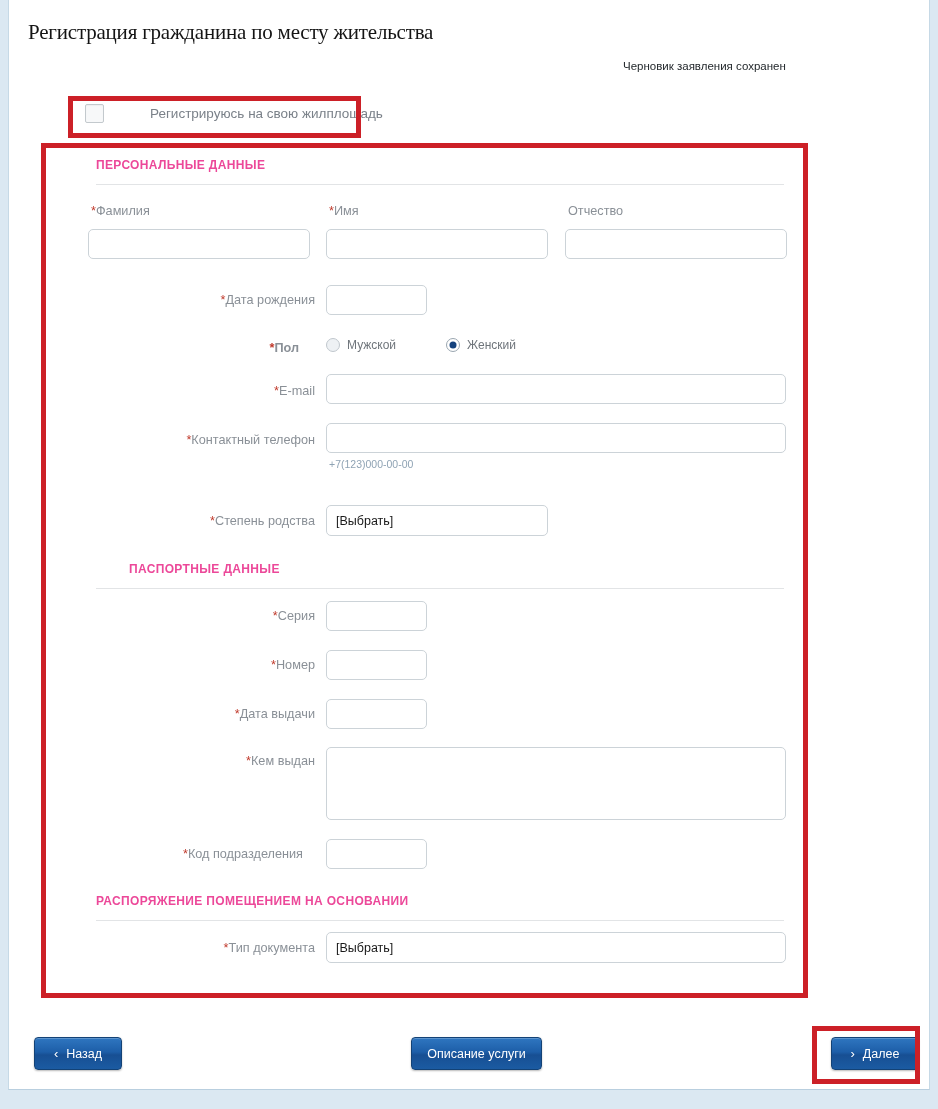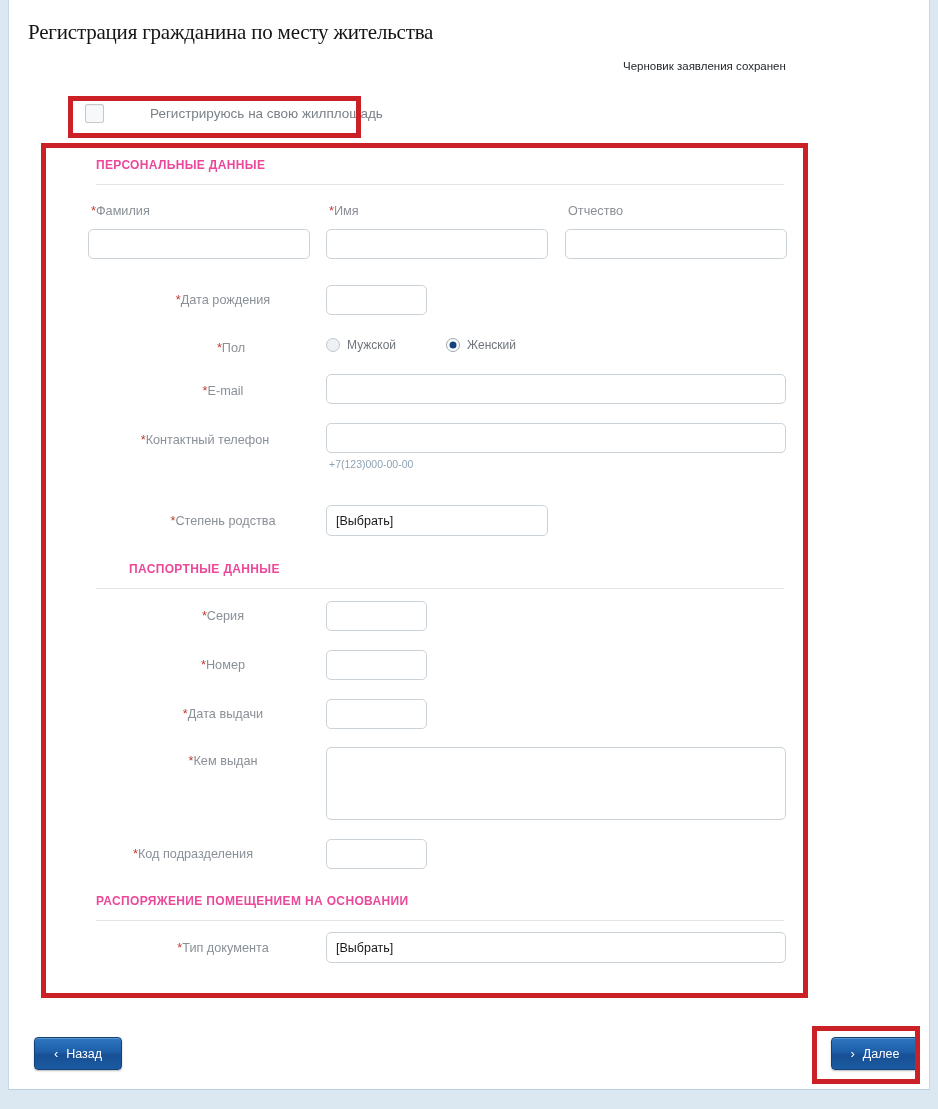--- a/index.html
+++ b/index.html
@@ -116,21 +116,21 @@
     position: absolute;
     height: 1px;
     background: #e2e4e6;
   }
 
   .fld-label {
     position: absolute;
     font-size: 12.7px;
     color: #8a9097;
     white-space: nowrap;
-    text-align: center;
+    text-align: right;
   }
   .fld-label.left-align { text-align: left; }
   .req {
     color: #c0392b;
     font-size: 12.7px;
   }
 
   .inp {
     position: absolute;
     border: 1px solid #ccd3d8;
@@ -254,21 +254,21 @@
 
       <div class="fld-label left-align" style="left:274px; top:56px;"><span class="req">*</span><span>Имя</span></div>
       <input class="inp" style="left: 271px; top: 81px; width: 222px; height: 30px;" value="">
 
       <div class="fld-label left-align" style="left:513px; top:56px;">Отчество</div>
       <input class="inp" style="left: 510px; top: 81px; width: 222px; height: 30px;" value="">
 
       <div class="fld-label" style="left:76px; top:145px; width:184px;"><span class="req">*</span><span>Дата рождения</span></div>
       <input class="inp" style="left: 271px; top: 137px; width: 101px; height: 30px;" value="">
 
-      <div class="fld-label" style="left:84px; top:193px; width:184px;"><span class="req">*</span><span>Пол</span></div>
+      <div class="fld-label" style="left:60px; top:193px; width:184px;font-weight:bold;"><span class="req">*</span><span>Пол</span></div>
       <div class="radio-group" style="left:271px; top:190px; gap:50px;">
         <span class="radio-item">
           <span class="rb"></span>
           <span class="rb-label">Мужской</span>
         </span>
         <span class="radio-item">
           <span class="rb checked"></span>
           <span class="rb-label">Женский</span>
         </span>
       </div>
@@ -310,20 +310,23 @@
       <div class="select-like" style="left:271px; top:784px; width:460px; height:31px;">
           <span>[Выбрать]</span>
         </div>
 
     </div>
 
     <div class="btn btn-back">
       <span class="chev">‹</span>
       <span>Назад</span>
     </div>
+    <div class="btn btn-desc">
+      <span>Описание услуги</span>
+    </div>
     <div class="btn btn-next">
       <span class="chev">›</span>
       <span>Далее</span>
     </div>
 
   </div>
 
   <div class="anno anno-checkbox"></div>
   <div class="anno anno-form"></div>
   <div class="anno anno-next"></div>

